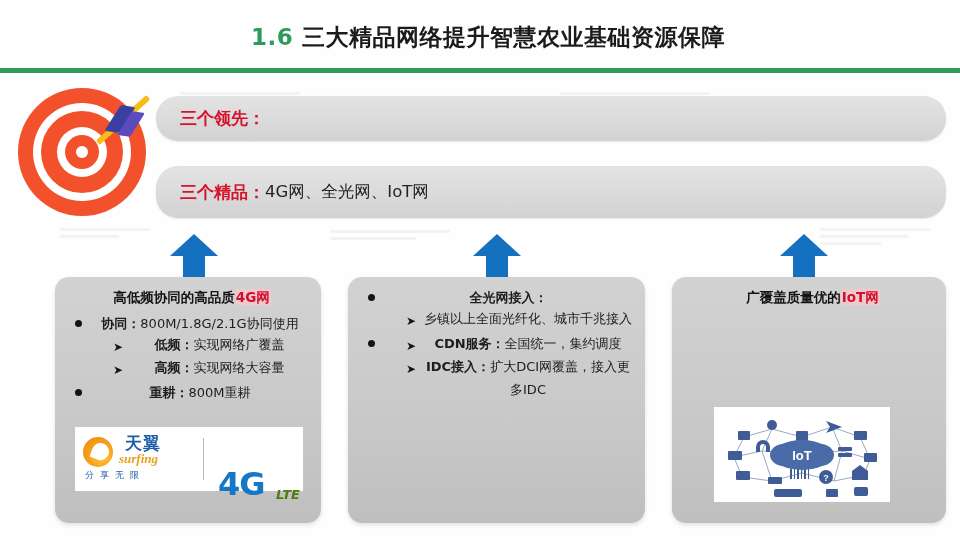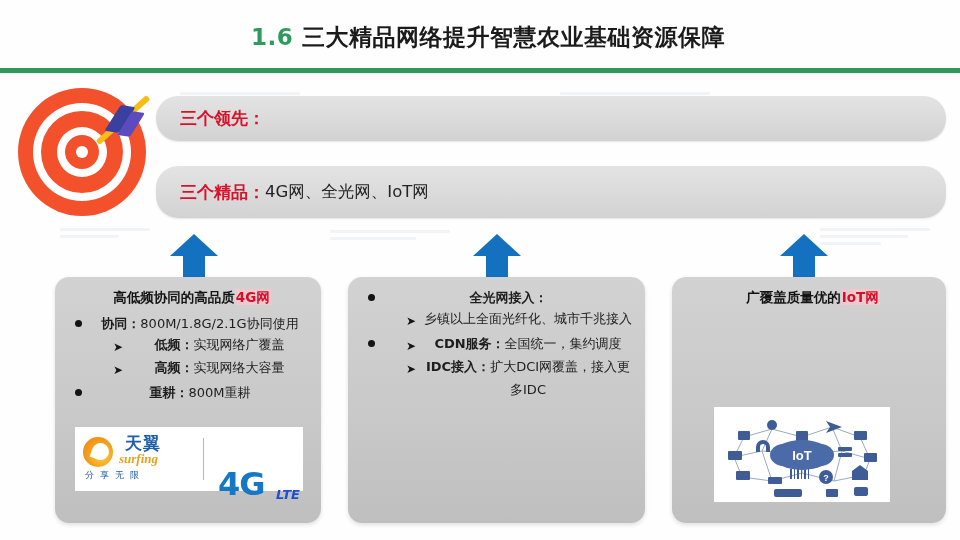--- a/index.html
+++ b/index.html
@@ -102,21 +102,21 @@
          font-family:"DejaVu Sans","Liberation Sans",sans-serif;letter-spacing:1px;margin-left:6px;}
   .ty-en{position:absolute;left:44px;top:24px;font-size:13px;font-weight:bold;color:#e8a020;
          font-style:italic;font-family:"Liberation Serif",serif;}
   .ty-sub{position:absolute;left:10px;top:42px;font-size:9px;color:#1c5fa8;letter-spacing:6px;
           font-family:"DejaVu Sans","Liberation Sans",sans-serif;}
   .divider-v{width:1px;height:42px;background:#b9b9b9;}
   .g4{flex:1;position:relative;}
   .g4-big{position:absolute;left:14px;top:6px;font-size:32px;font-weight:bold;
           color:#1677c4;font-family:"DejaVu Sans","Liberation Sans",sans-serif;letter-spacing:-1px;}
   .g4-lte{position:absolute;left:72px;top:28px;font-size:13px;font-weight:bold;font-style:italic;
-          color:#1d4ed8;font-family:"DejaVu Sans","Liberation Sans",sans-serif;}
+          color:#4d7c0f;font-family:"DejaVu Sans","Liberation Sans",sans-serif;}
 
   
   .iot-img{position:absolute;left:42px;top:130px;width:176px;height:95px;background:#ffffff;overflow:hidden;}
   .iot-img svg{display:block;}
 
   
   .g-a{left:180px;top:92px;width:120px;}
   .g-b{left:560px;top:92px;width:150px;}
   .g-c{left:460px;top:170px;width:170px;}
   .g-d{left:700px;top:96px;width:180px;}

